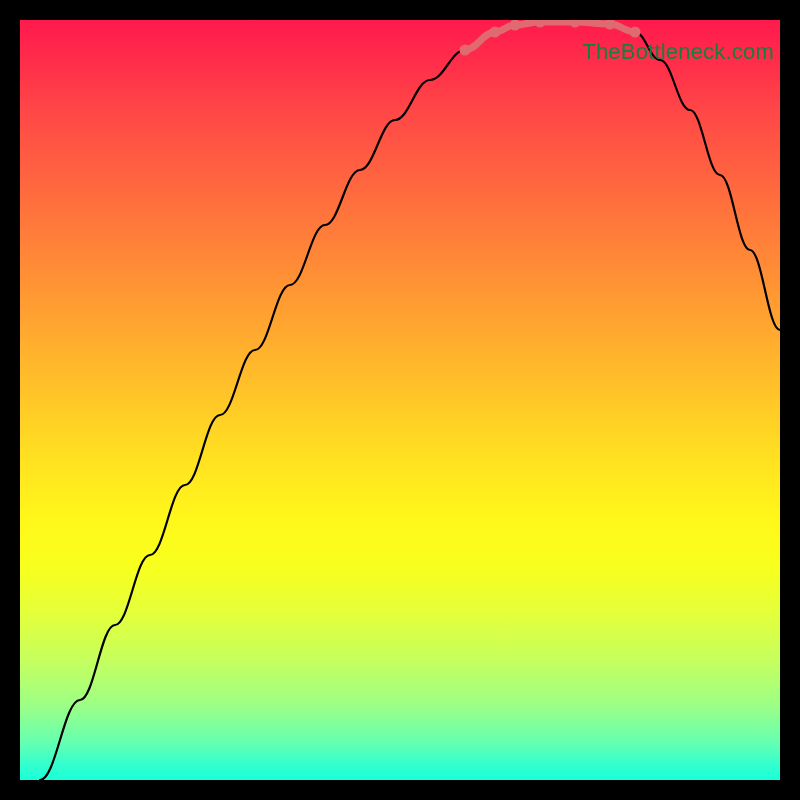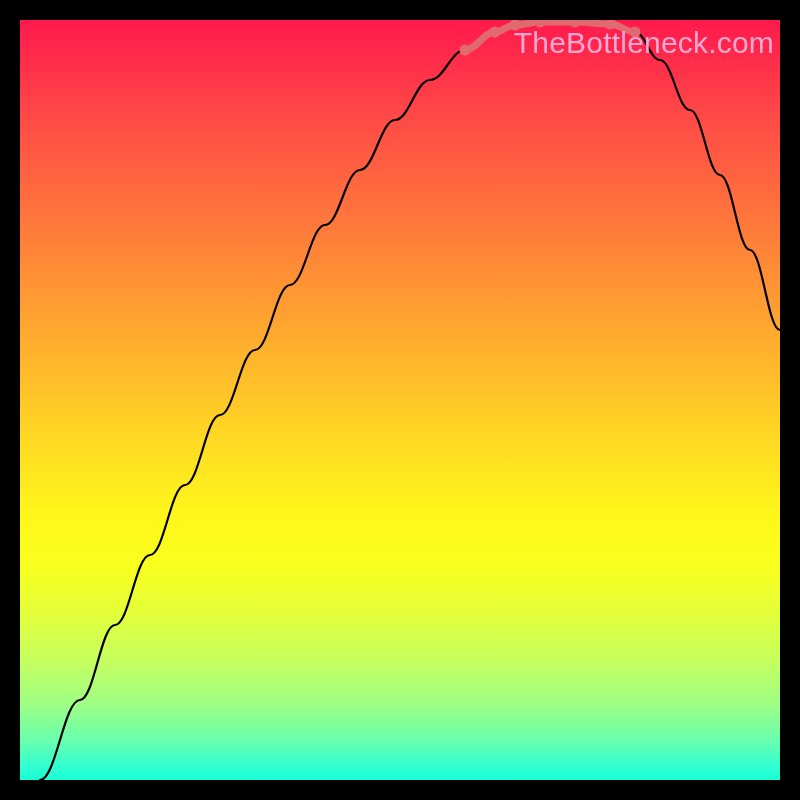--- a/index.html
+++ b/index.html
@@ -51,24 +51,24 @@
   .curve {
     position: absolute;
     left: 0;
     top: 0;
     width: 760px;
     height: 760px;
     pointer-events: none;
   }
   .watermark {
     position: absolute;
-    top: 6px;
+    top: 19px;
     right: 6px;
-    color: #f9a8d4;
-    font-size: 30px;
+    color: #15803d;
+    font-size: 22px;
     font-weight: 500;
     letter-spacing: 0.2px;
     user-select: none;
   }
 </style>
 </head>
 <body>
 
 <div class="frame">
   <div class="plot-area"></div>

